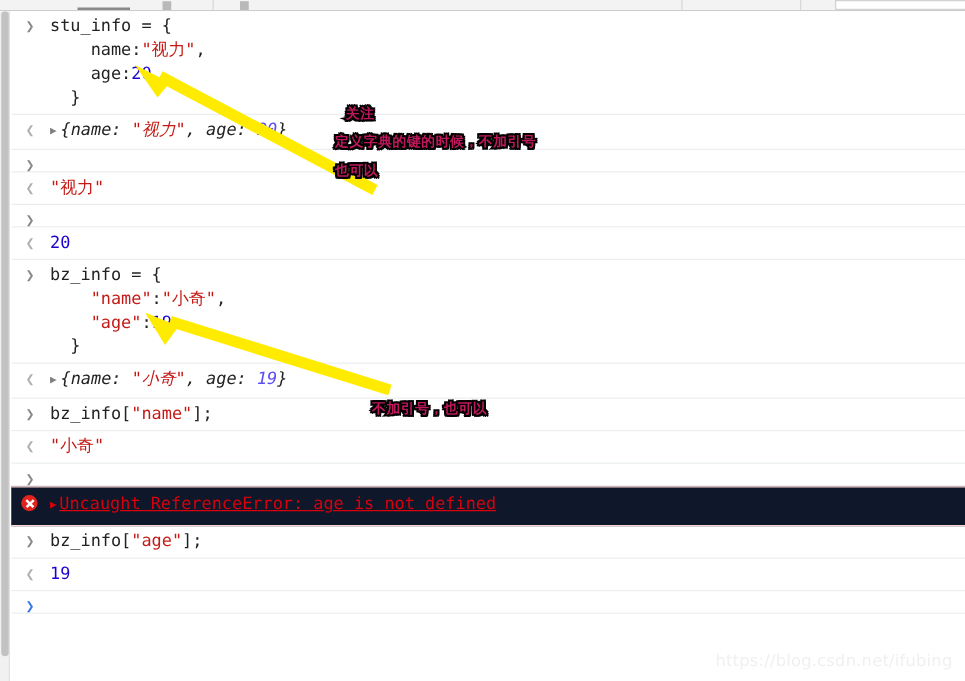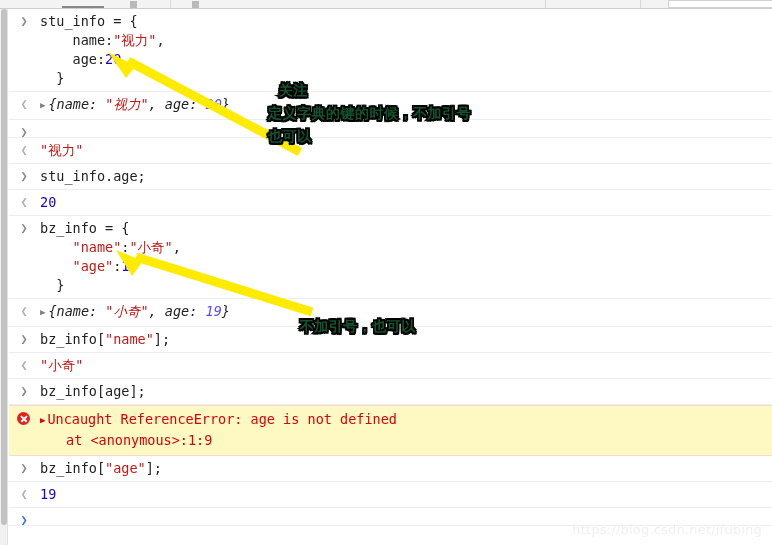--- a/index.html
+++ b/index.html
@@ -114,25 +114,26 @@
   .tok-plain  { color: #222222; }
   .tok-op     { color: #222222; }
   .tok-str    { color: #c41a16; }
   .tok-num    { color: #1c00cf; }
   .result-obj { color: #8c8c8c; font-style: italic; }
   .result-obj .tok-str { color: #c41a16; font-style: italic; }
   .result-obj .tok-num { color: #5b4df5; font-style: italic; }
 
   
   .row.error {
-    background: #fef9c3;
+    background: #0f172a;
     border-top: 1px solid #ffd6d6;
     border-bottom: 1px solid #ffd6d6;
     color: #d8000c;
     padding: 4px 0 5px 0;
+    text-decoration: underline;
   }
   .err-icon {
     position: absolute; left: 8px; top: 6px;
     width: 13px; height: 13px;
     border-radius: 50%;
     background: #e1231f;
   }
   .err-icon::before, .err-icon::after {
     content: ""; position: absolute;
     left: 2.5px; top: 6px;
@@ -144,23 +145,23 @@
   .err-text { color: #d8000c; }
   .err-line2 { display: block; padding-left: 26px; }
   .err-caret { color: #d8000c; font-size: 9px; margin-right: 2px;
                display: inline-block; transform: translateY(-1px); }
 
   
   .annot {
     position: absolute;
     font-family: "DejaVu Sans", "Liberation Sans", sans-serif;
     font-weight: bold;
-    font-size: 14px;
+    font-size: 11px;
     line-height: 23px;
-    color: #14532d;
+    color: #be185d;
     white-space: pre;
     letter-spacing: 0.5px;
     -webkit-text-stroke: 2.4px #000000;
     paint-order: stroke fill;
     text-shadow:
       -1.6px -1.6px 0 #000, 1.6px -1.6px 0 #000,
       -1.6px  1.6px 0 #000, 1.6px  1.6px 0 #000,
       -1.6px 0 0 #000, 1.6px 0 0 #000,
        0 -1.6px 0 #000, 0 1.6px 0 #000;
     pointer-events: none;
@@ -207,31 +208,31 @@
   </div>
 
   <div id="rows">
       <div class="row"><span class="marker input">❯</span><div class="content"><span class="tok-plain">stu_info </span><span class="tok-op">= </span><span class="tok-plain">{
     name:</span><span class="tok-str">"视力"</span><span class="tok-plain">,
     age:</span><span class="tok-num">20</span><span class="tok-plain">
   }</span></div></div>
       <div class="row"><span class="marker output">❮</span><div class="content result-obj"><span class="caret">▶</span><span class="tok-plain">{name: </span><span class="tok-str">"视力"</span><span class="tok-plain">, age: </span><span class="tok-num">20</span><span class="tok-plain">}</span></div></div>
       <div class="row"><span class="marker input">❯</span></div>
       <div class="row"><span class="marker output">❮</span><div class="content"><span class="tok-str">"视力"</span></div></div>
-      <div class="row"><span class="marker input">❯</span><div class="content"><span class="tok-plain">stu_info.age;</span></div></div>
+      <div class="row"><span class="marker input">❯</span></div>
       <div class="row"><span class="marker output">❮</span><div class="content"><span class="tok-num">20</span></div></div>
       <div class="row"><span class="marker input">❯</span><div class="content"><span class="tok-plain">bz_info </span><span class="tok-op">= </span><span class="tok-plain">{
     </span><span class="tok-str">"name"</span><span class="tok-plain">:</span><span class="tok-str">"小奇"</span><span class="tok-plain">,
     </span><span class="tok-str">"age"</span><span class="tok-plain">:</span><span class="tok-num">19</span><span class="tok-plain">
   }</span></div></div>
       <div class="row"><span class="marker output">❮</span><div class="content result-obj"><span class="caret">▶</span><span class="tok-plain">{name: </span><span class="tok-str">"小奇"</span><span class="tok-plain">, age: </span><span class="tok-num">19</span><span class="tok-plain">}</span></div></div>
       <div class="row"><span class="marker input">❯</span><div class="content"><span class="tok-plain">bz_info[</span><span class="tok-str">"name"</span><span class="tok-plain">];</span></div></div>
       <div class="row"><span class="marker output">❮</span><div class="content"><span class="tok-str">"小奇"</span></div></div>
-      <div class="row"><span class="marker input">❯</span><div class="content"><span class="tok-plain">bz_info[age];</span></div></div>
-      <div class="row error"><span class="err-icon"></span><div class="content err-text"><span class="err-caret">▶</span><span>Uncaught ReferenceError: age is not defined</span><span class="err-line2">at &lt;anonymous&gt;:1:9</span></div></div>
+      <div class="row"><span class="marker input">❯</span></div>
+      <div class="row error"><span class="err-icon"></span><div class="content err-text"><span class="err-caret">▶</span><span>Uncaught ReferenceError: age is not defined</span></div></div>
       <div class="row"><span class="marker input">❯</span><div class="content"><span class="tok-plain">bz_info[</span><span class="tok-str">"age"</span><span class="tok-plain">];</span></div></div>
       <div class="row"><span class="marker output">❮</span><div class="content"><span class="tok-num">19</span></div></div>
       <div class="row"><span class="marker prompt-blue">❯</span><div class="content"><span class="tok-plain"></span></div></div>
     </div>
 
 </div>
 
 <svg id="arrows" viewBox="0 0 772 545" xmlns="http://www.w3.org/2000/svg">
   <defs>
     <marker id="ah1" markerWidth="6" markerHeight="6" refX="2.6" refY="3" orient="auto" markerUnits="strokeWidth">

